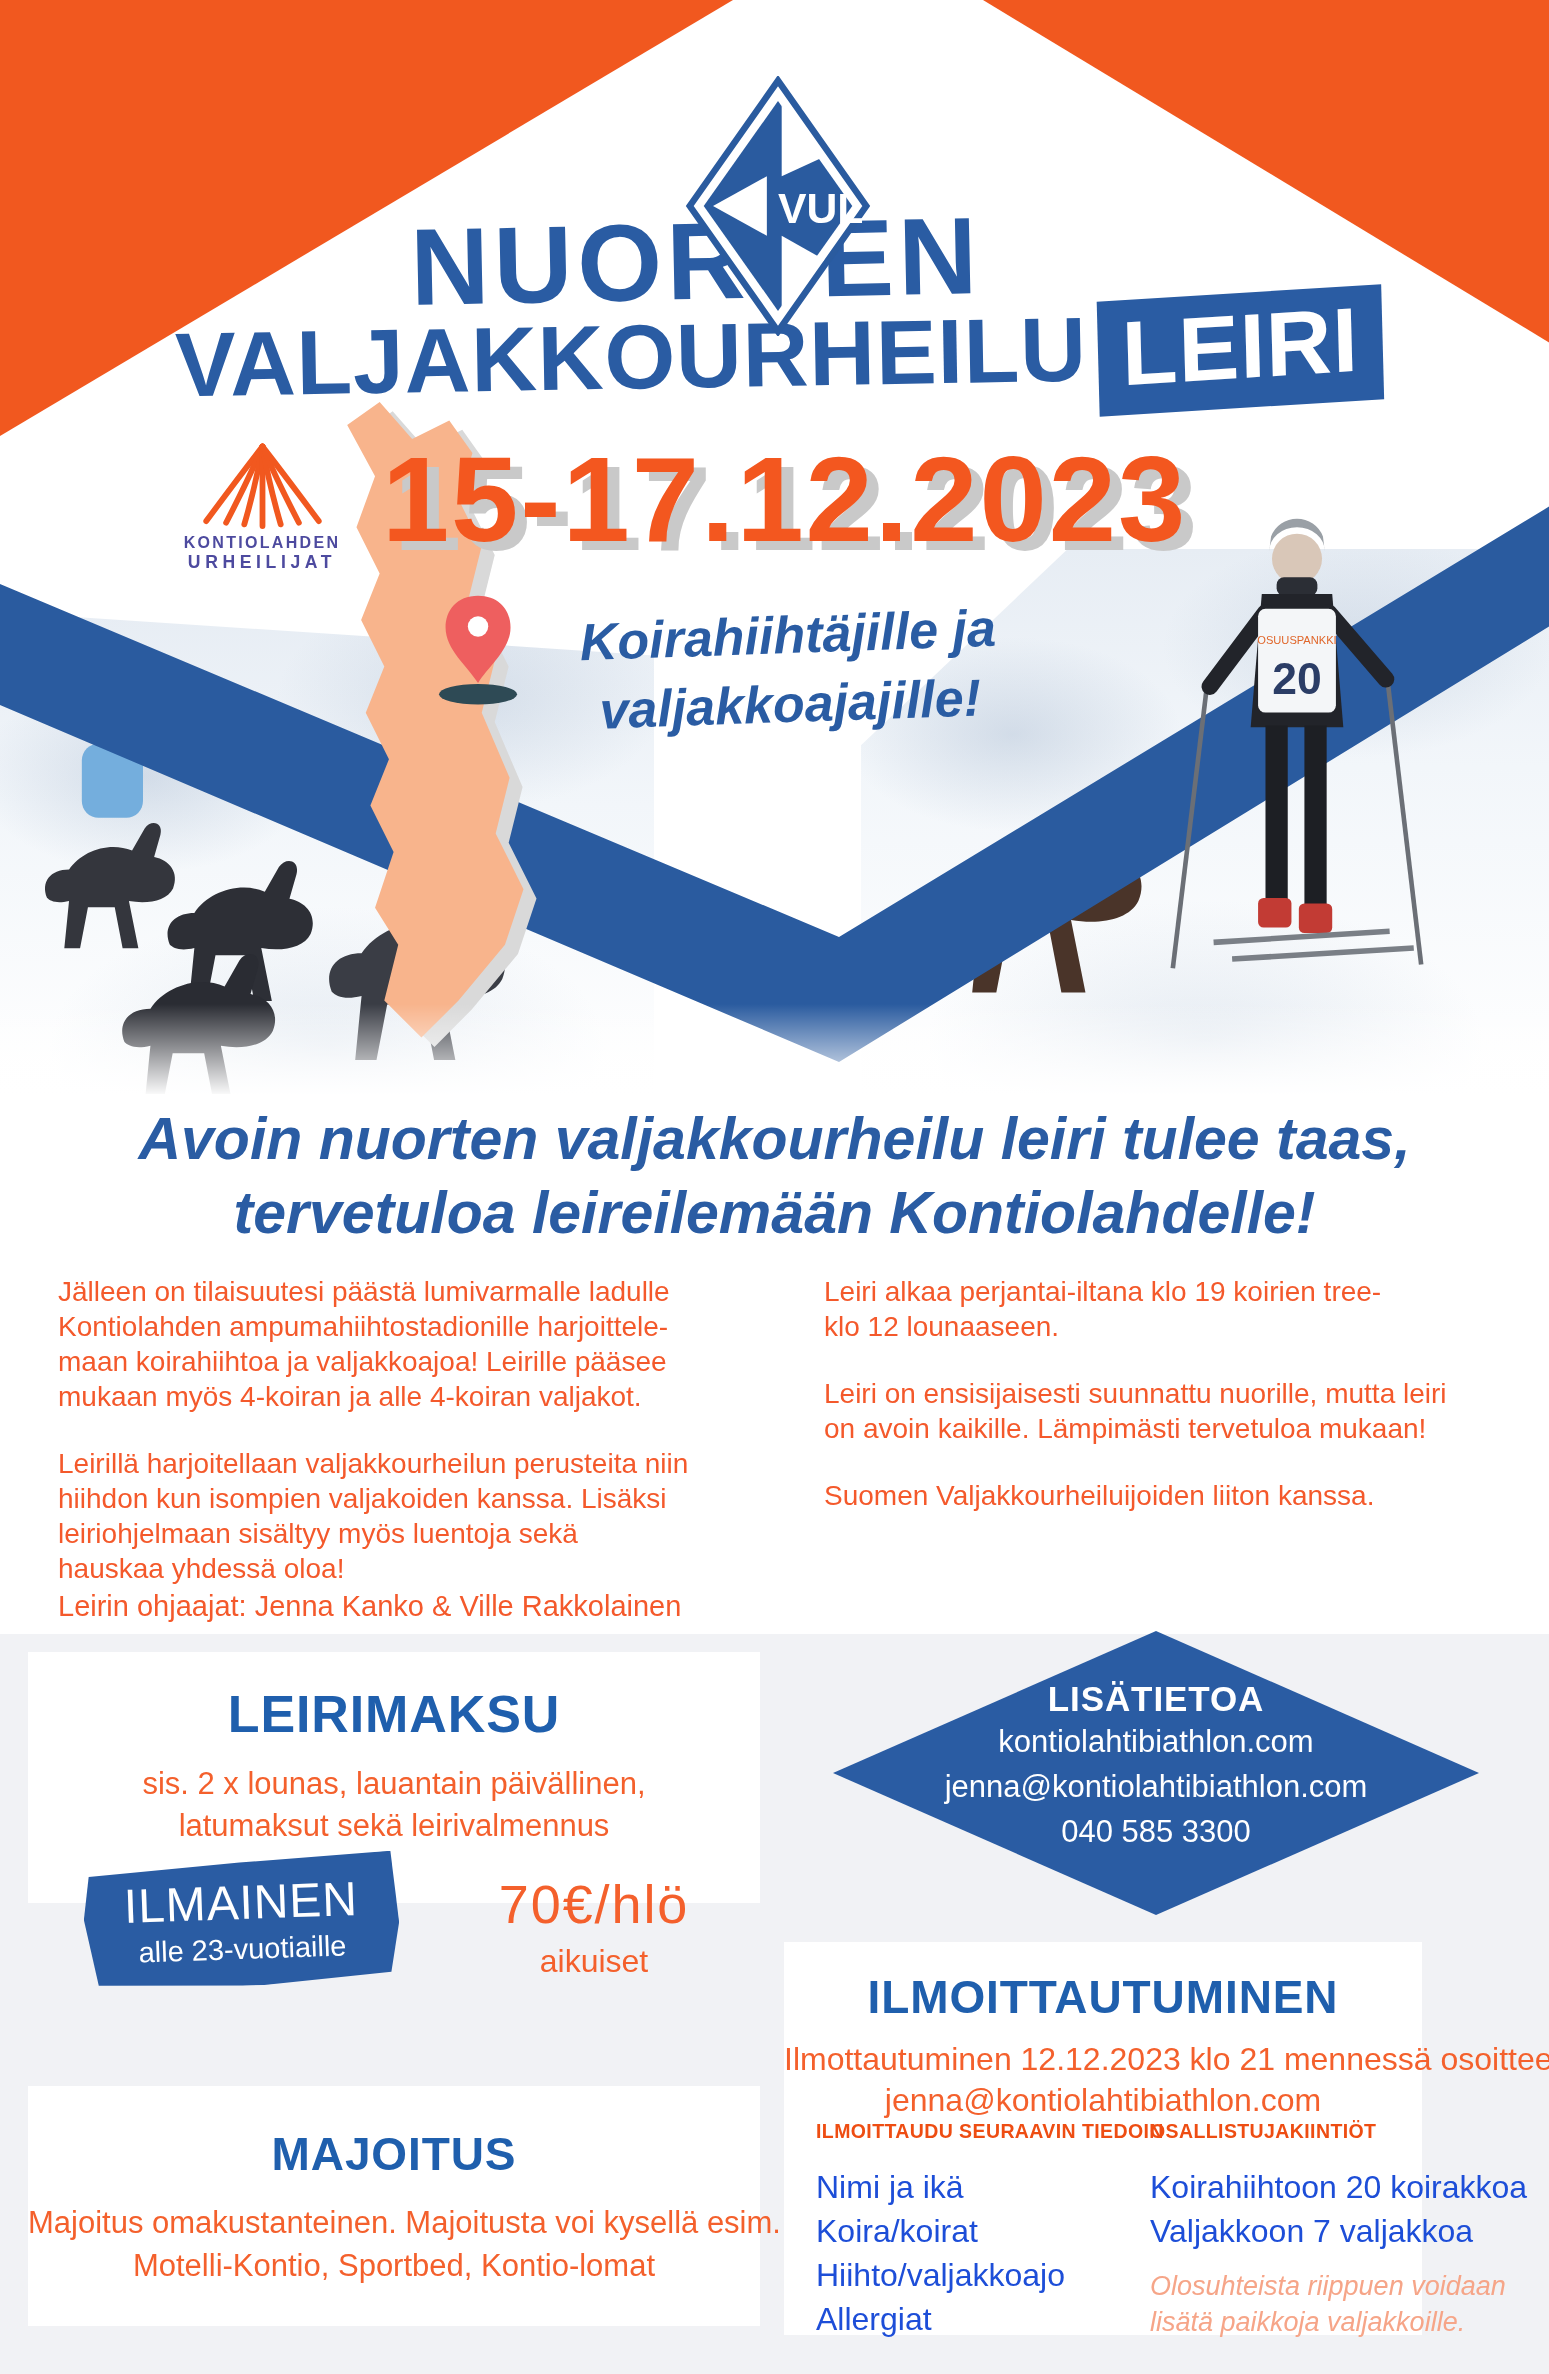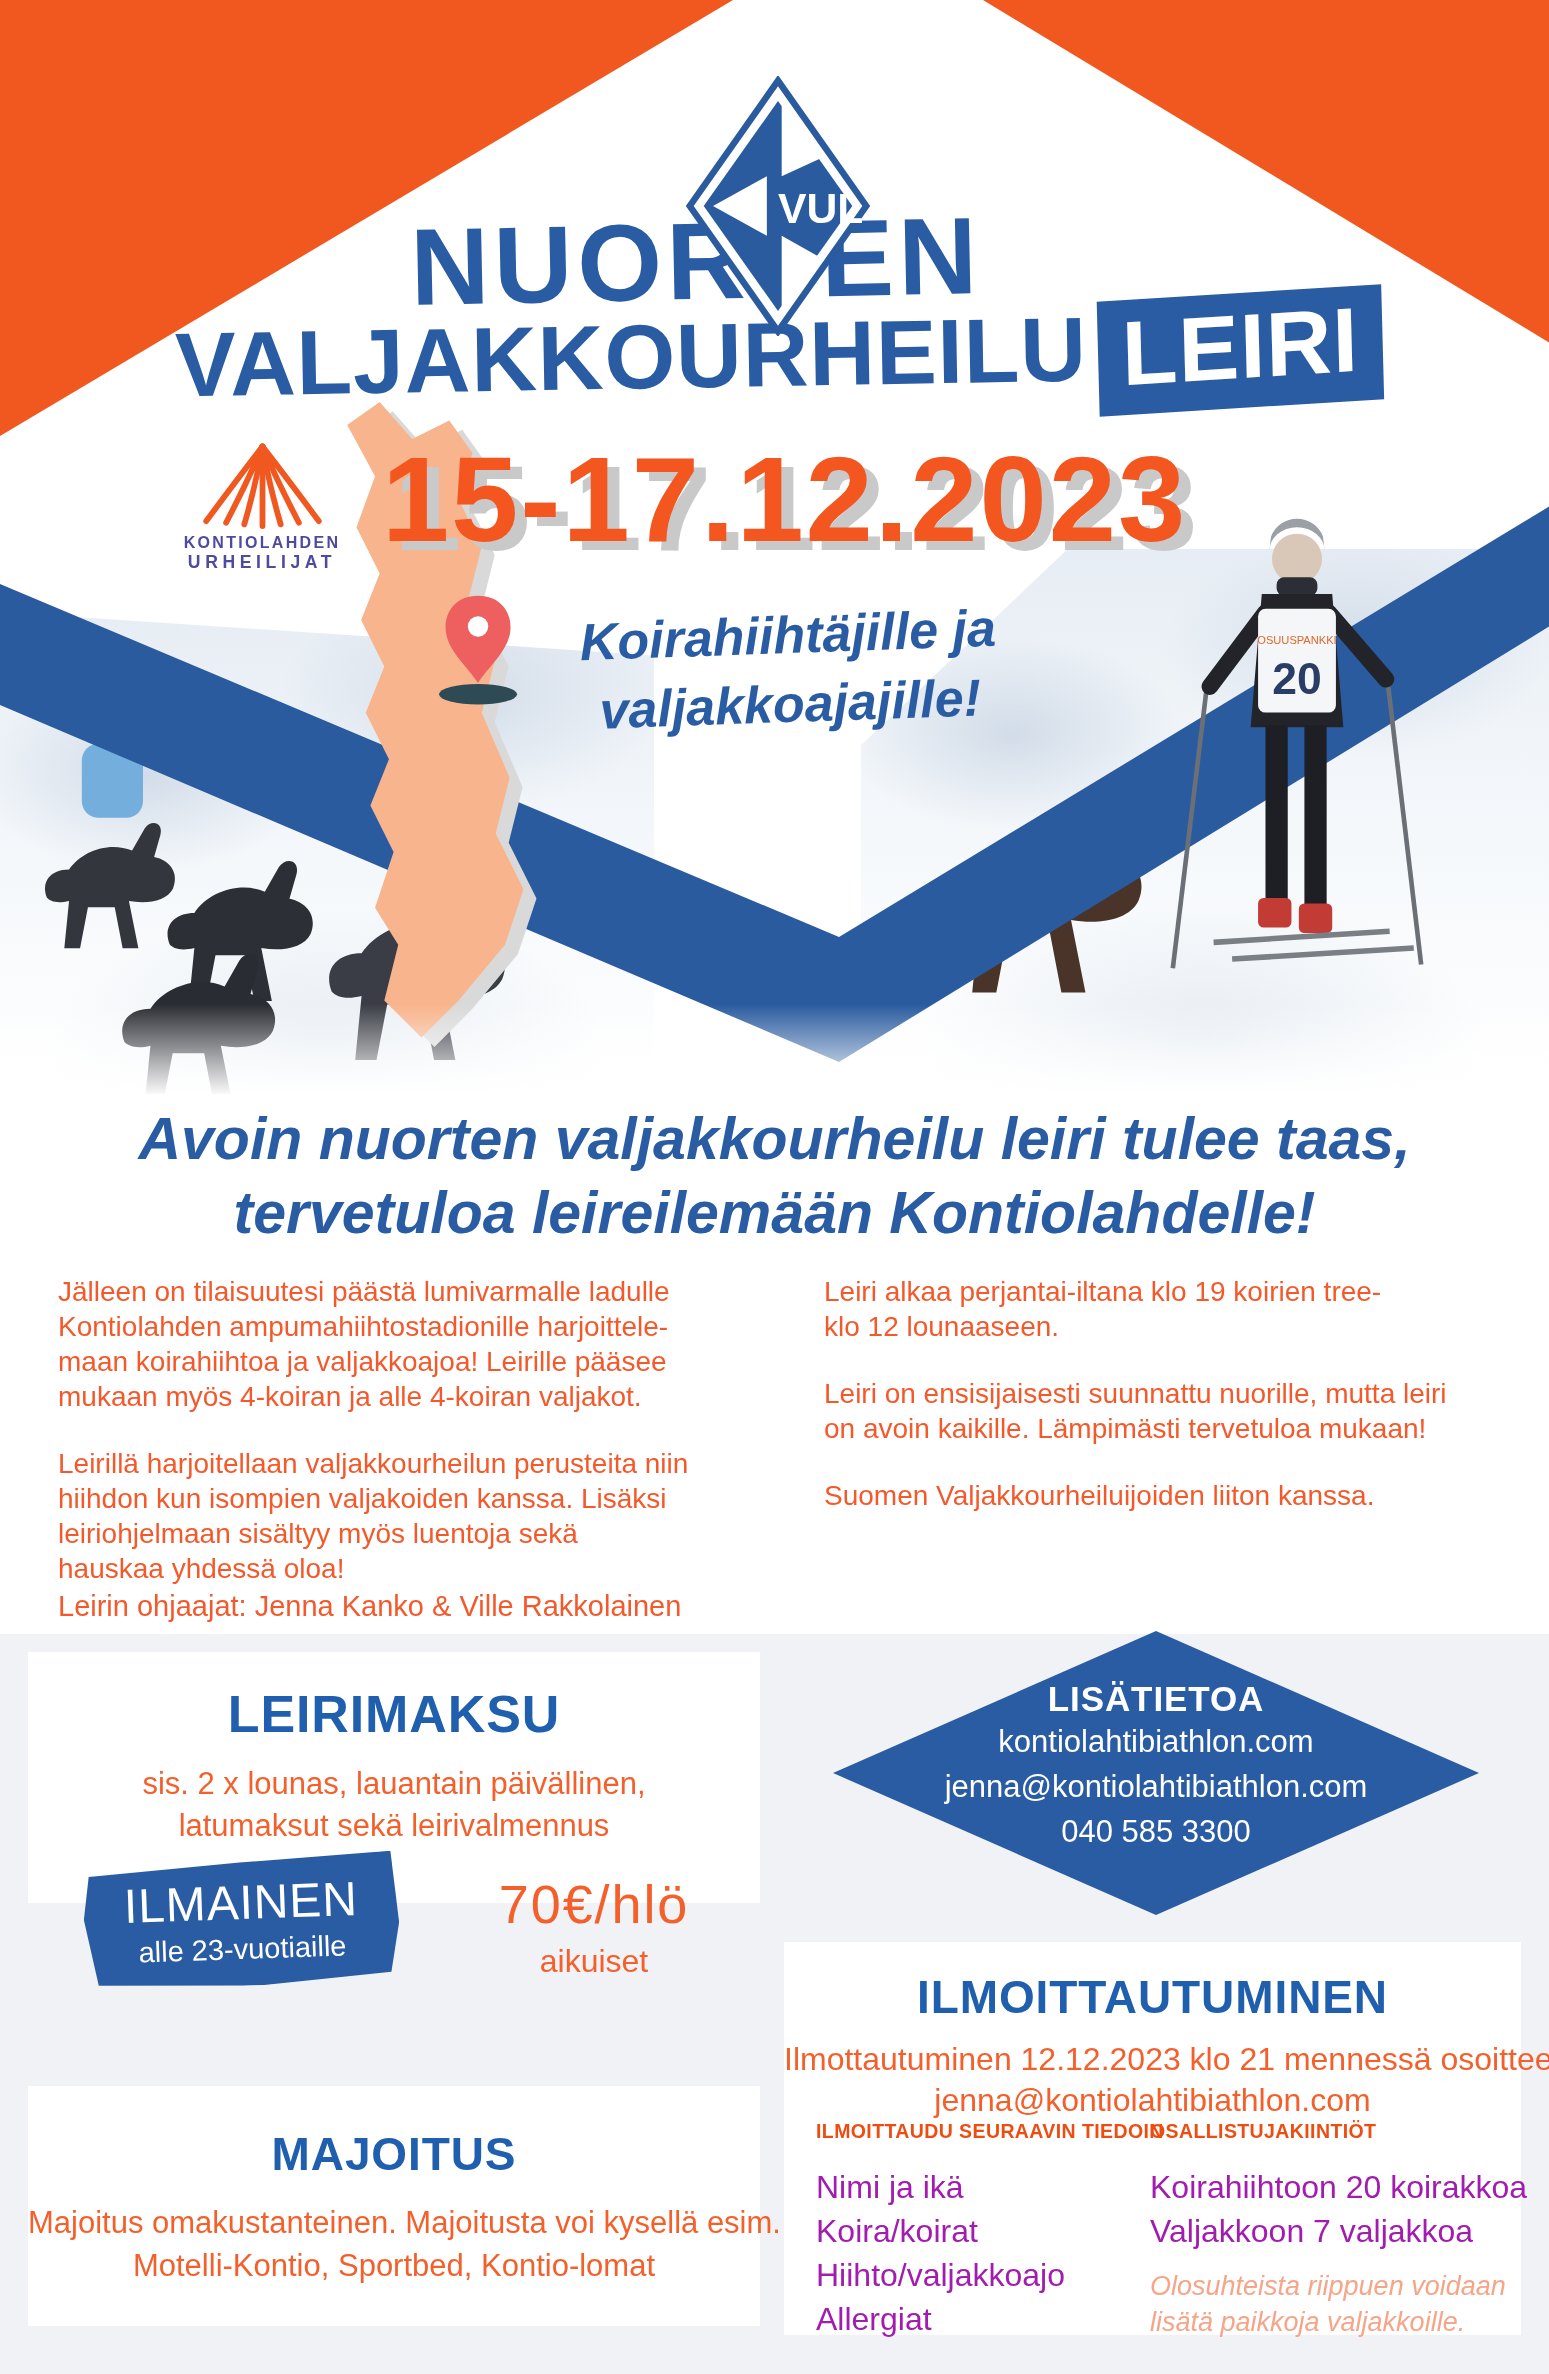--- a/index.html
+++ b/index.html
@@ -77,28 +77,28 @@
   .freebox .small{font-size:29px;margin-top:3.7px;}
   .price-adult{position:absolute;left:427px;top:221px;width:278px;text-align:center;color:#F4602C;}
   .price-adult .big{font-size:54px;letter-spacing:1.9px;}
   .price-adult .small{font-size:32px;margin-top:8px;}
 
   .diamond{position:absolute;left:833px;top:1631px;width:646px;height:284px;background:#2A5CA3;z-index:2;
            clip-path:polygon(50% 0,100% 50%,50% 100%,0 50%);color:#ffffff;text-align:center;}
   .diamond .d-title{font-size:35px;font-weight:bold;letter-spacing:0.9px;padding-top:48px;}
   .diamond .d-line{font-size:31px;line-height:45px;}
 
-  #card-reg{left:784px;top:1942px;width:737px;height:393px;}
+  #card-reg{left:784px;top:1942px;width:638px;height:393px;}
   #card-reg .card-title{font-size:46px;padding-top:28px;}
   .deadline{margin-top:15px;text-align:center;color:#F4602C;font-size:32px;line-height:41px;}
   .reg-cols{position:absolute;left:32px;top:178px;width:686px;display:flex;}
   .reg-col1{width:334px;}
   .reg-col2{width:352px;}
   .reg-head{font-size:19.5px;font-weight:bold;color:#EE4D12;letter-spacing:0.4px;margin-bottom:22px;white-space:nowrap;}
-  .reg-items .tline{font-size:32px;color:#a21caf;line-height:44px;}
+  .reg-items .tline{font-size:32px;color:#1d4ed8;line-height:44px;}
   .quota-note{margin-top:15px;font-style:italic;color:#F6A588;font-size:27px;line-height:36px;}
 
   #card-stay{left:28px;top:2086px;width:732px;height:240px;}
   #card-stay .card-title{font-size:46px;padding-top:41px;}
   .stay-text{margin-top:20.4px;text-align:center;color:#F4602C;font-size:31px;line-height:43px;}
 </style>
 </head>
 <body>
 
 <div class="poster">

